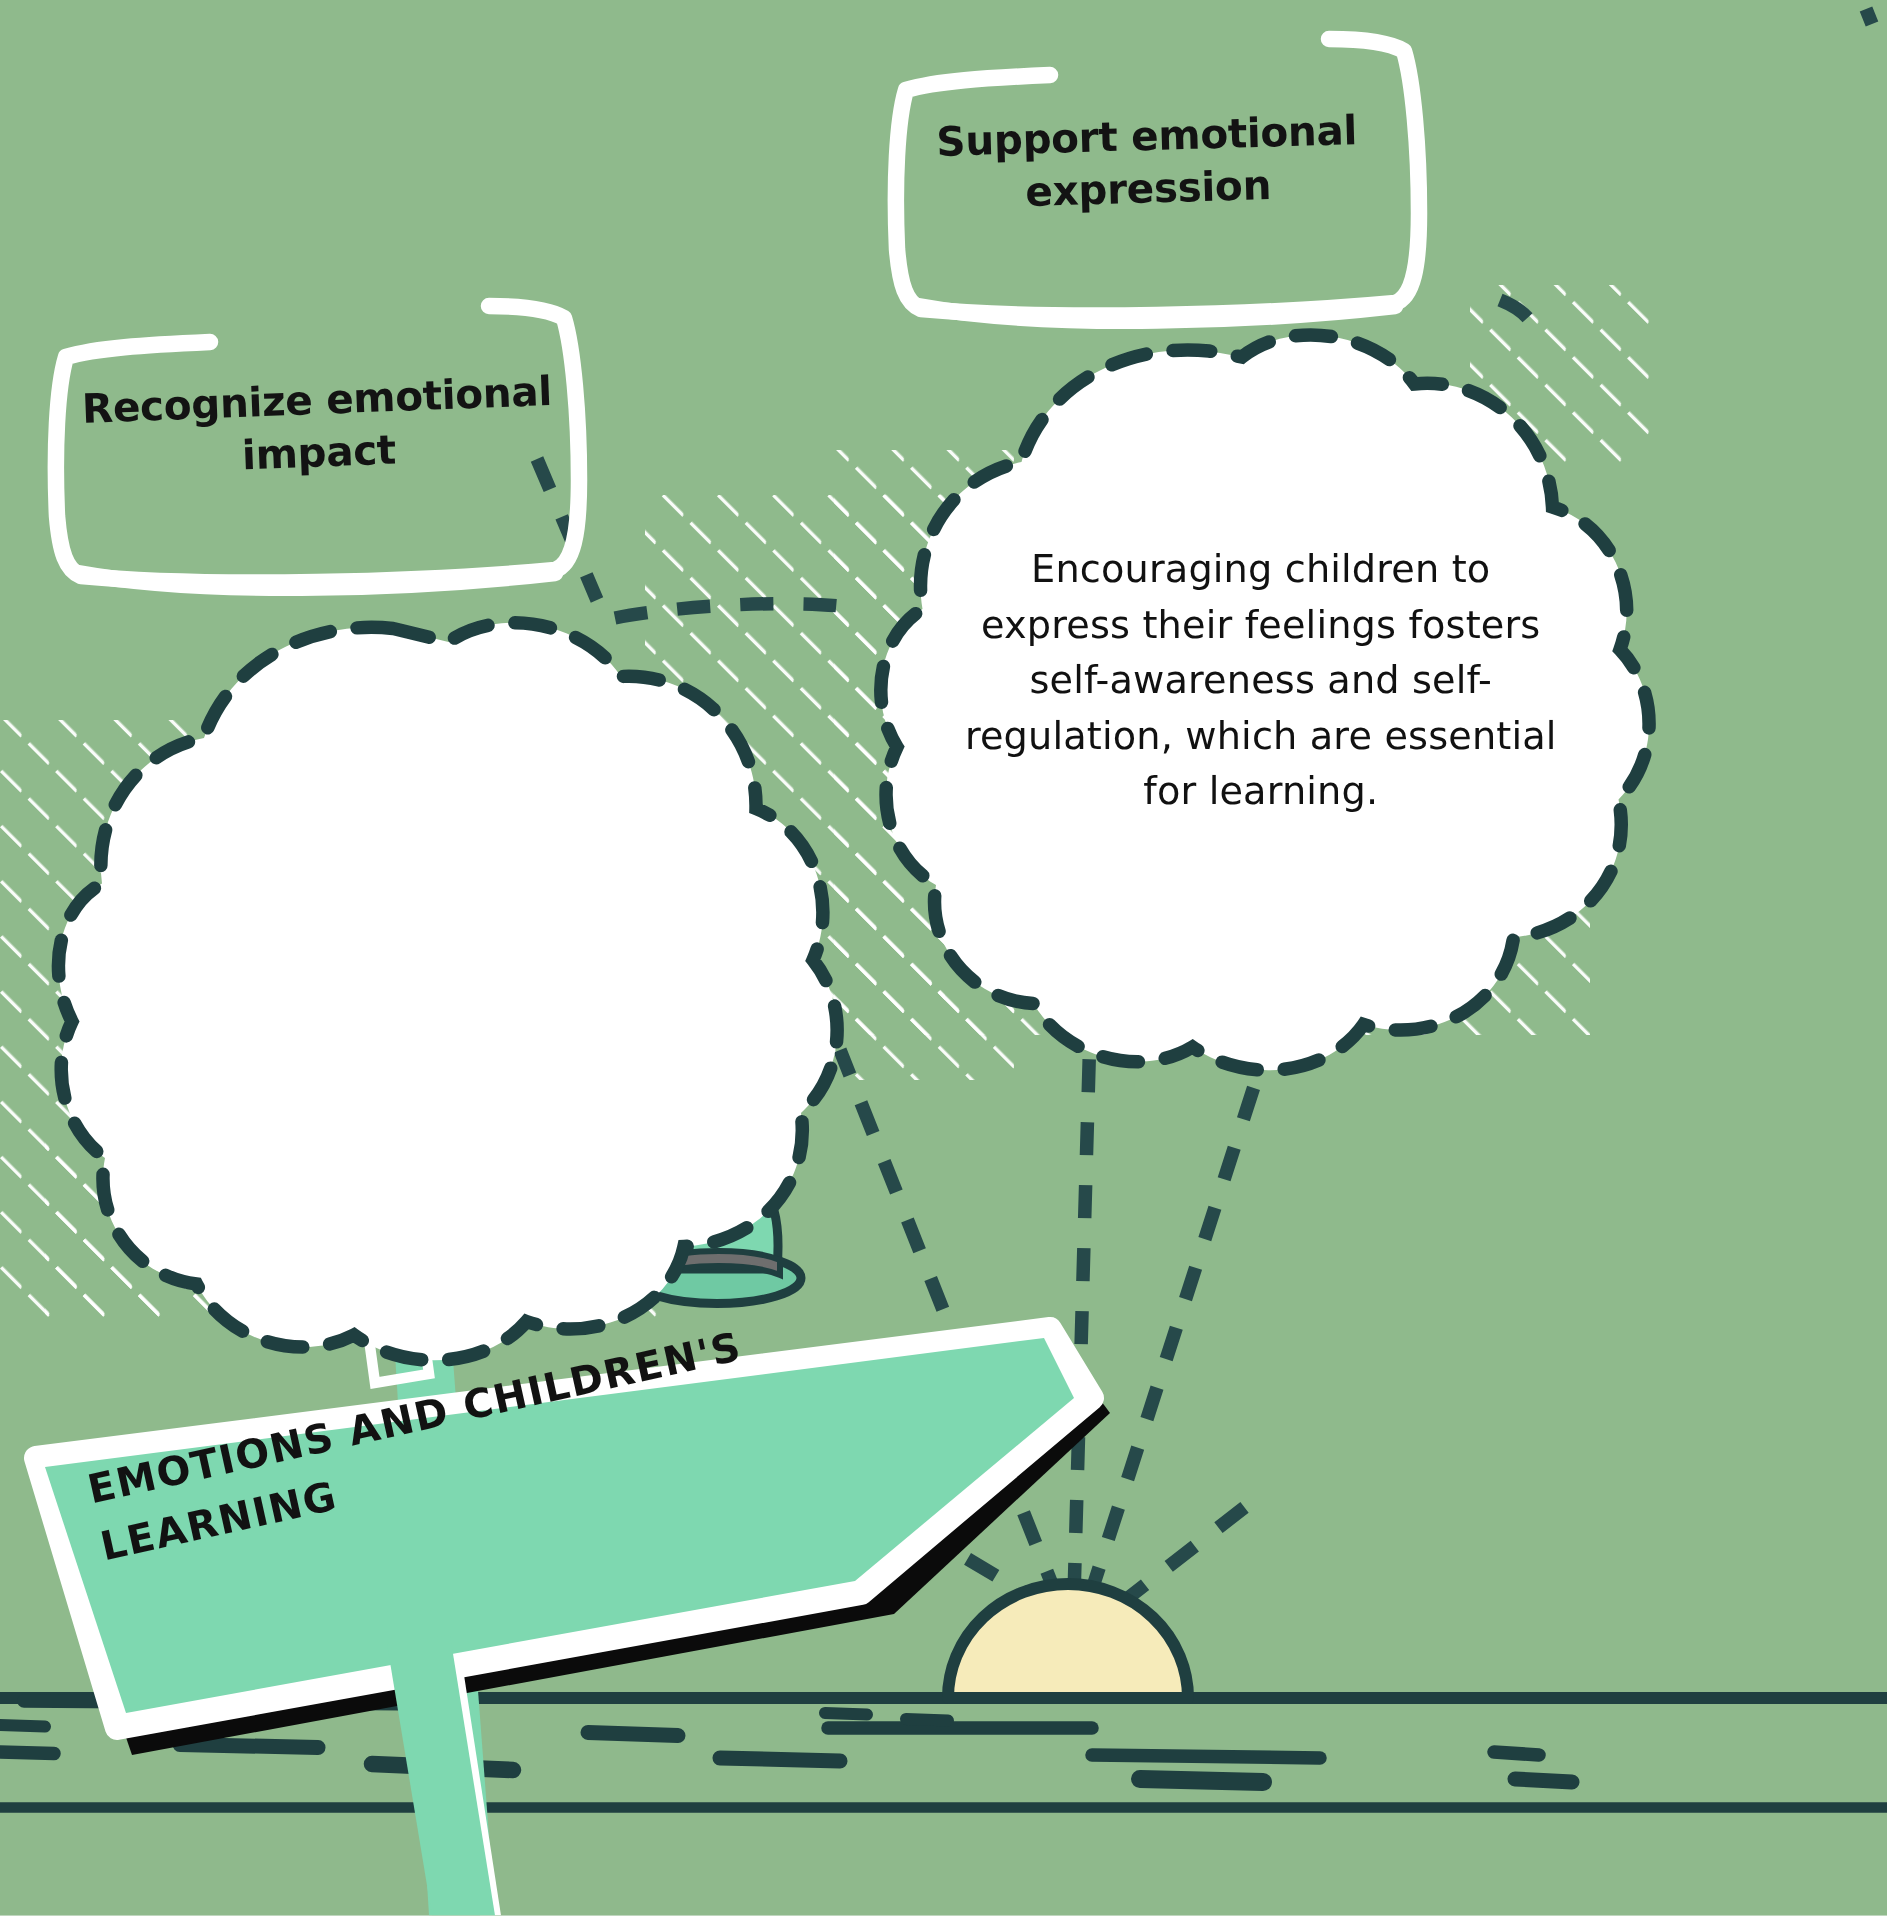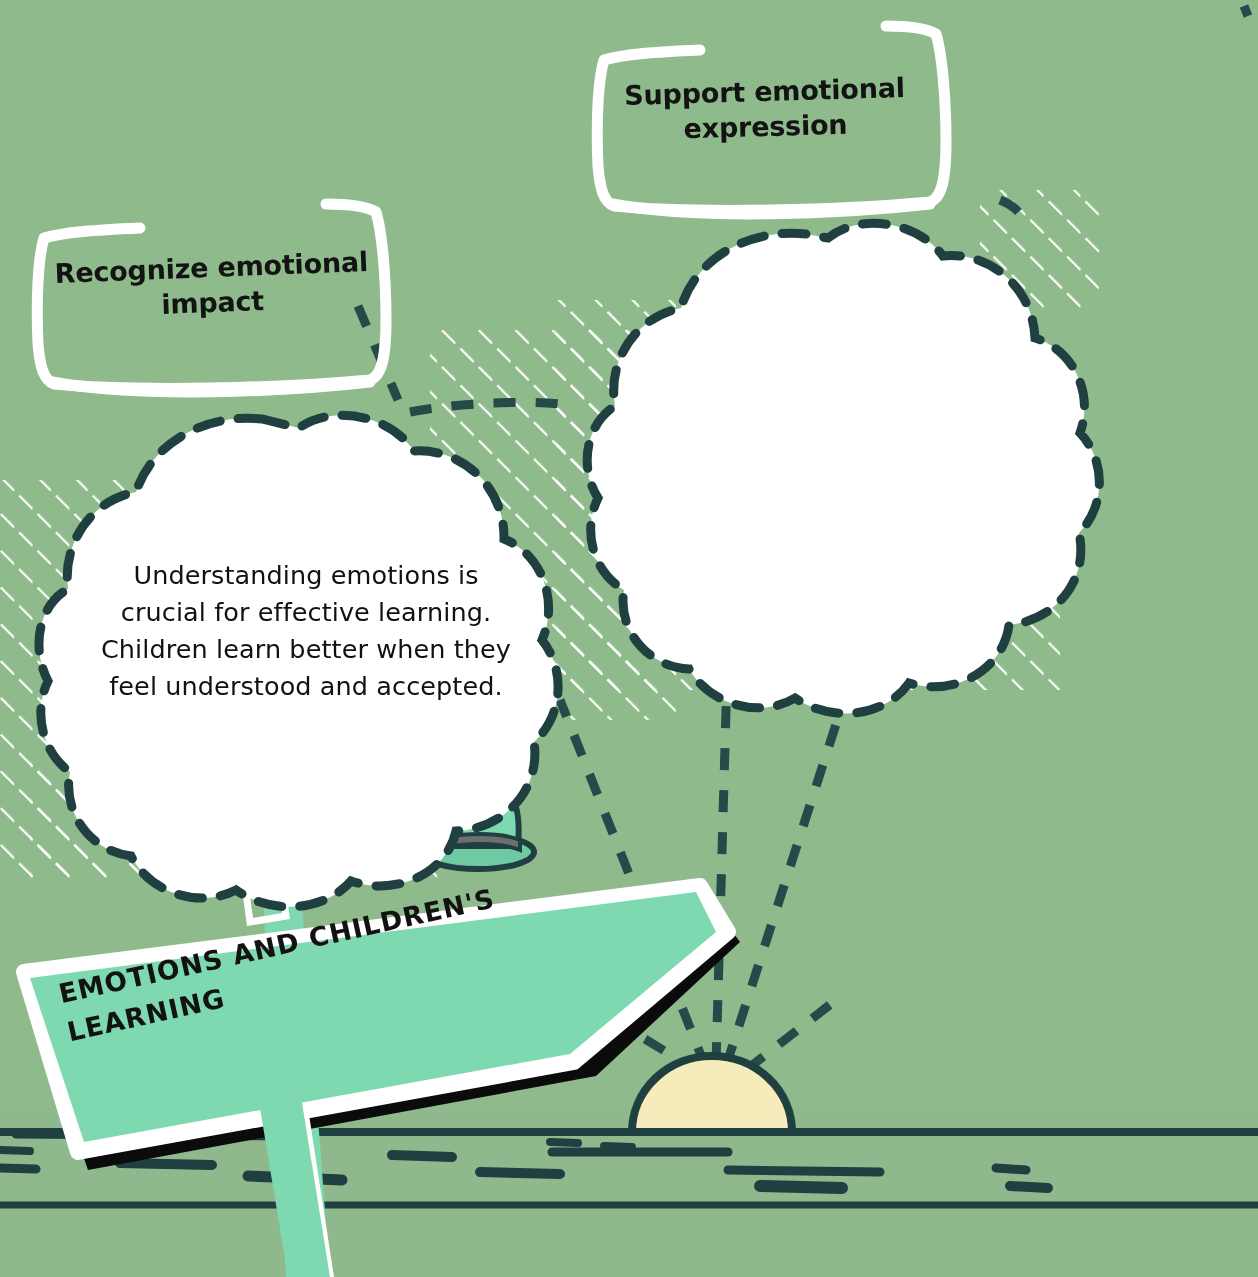--- a/index.html
+++ b/index.html
@@ -255,19 +255,19 @@
       <path d="M 612,204 C 700,220 842,214 930,204"></path>
     </g>
   </svg>
 
   <div class="txt-layer">
 
     <div class="label-text" id="label-left-text">Recognize emotional impact</div>
 
     <div class="label-text" id="label-right-text">Support emotional expression</div>
 
-    <div class="cloud-text" id="cloud-left-text">Understanding emotions is crucial for effective learning. Children learn better when they feel understood and accepted.</div>
-
+
+    <div class="cloud-text" id="cloud-right-text">Encouraging children to express their feelings fosters self-awareness and self-regulation, which are essential for learning.</div>
 
     <div id="sign-title">Emotions and children's learning</div>
   </div>
 
 </div>
 
 </body></html>

